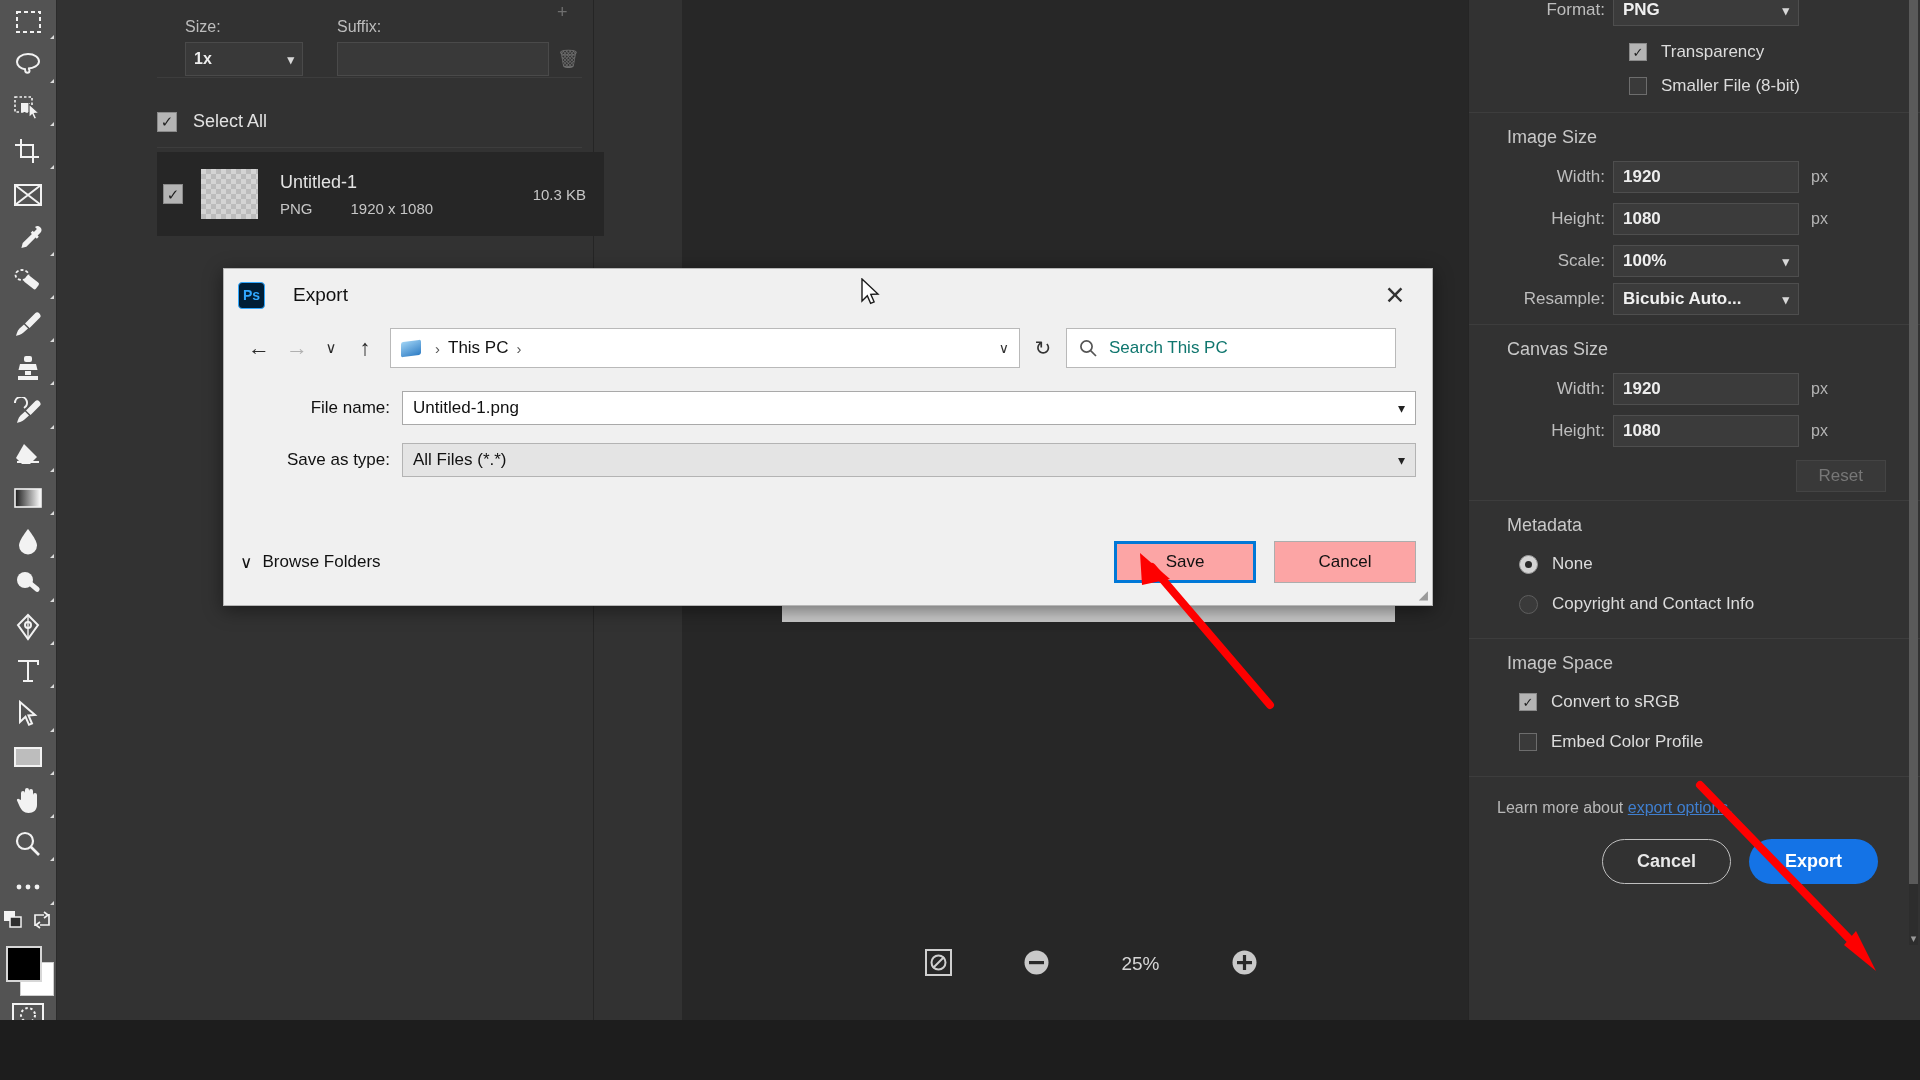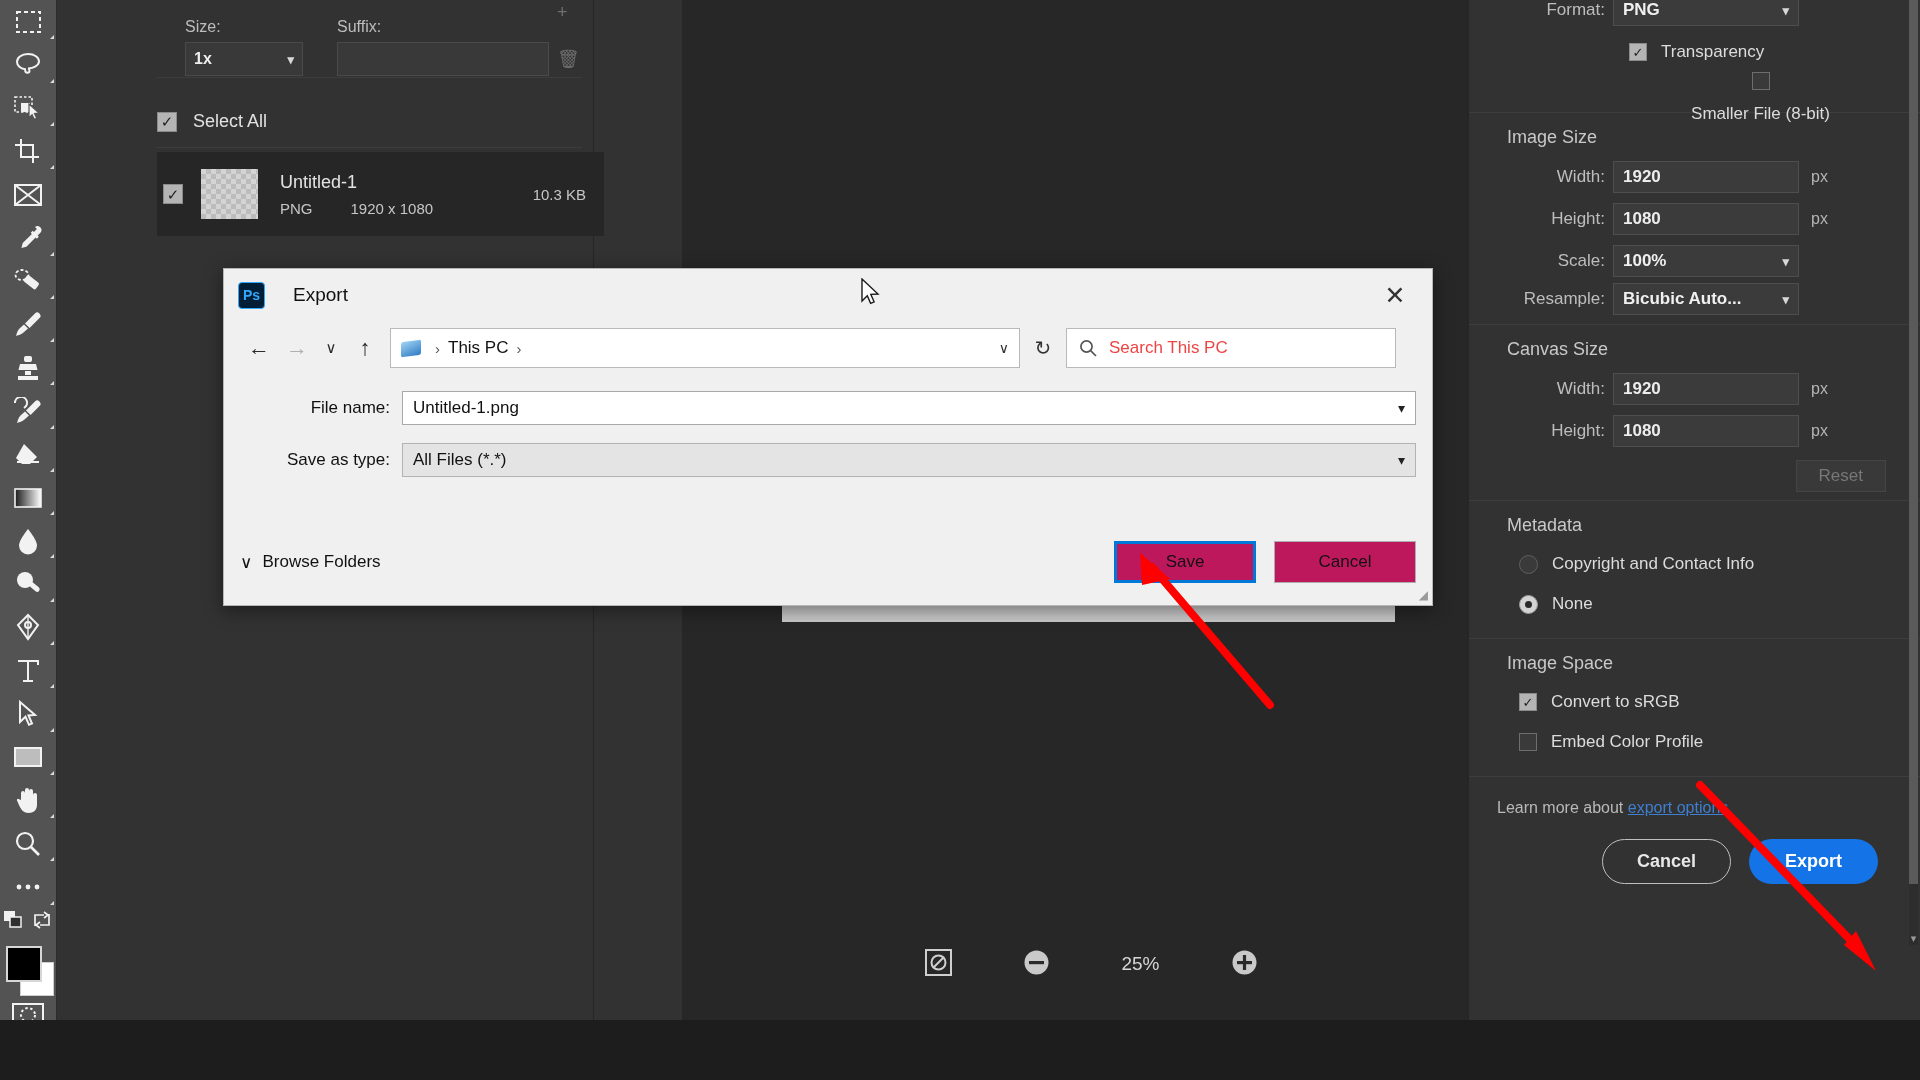--- a/index.html
+++ b/index.html
@@ -187,35 +187,35 @@
     transform: skewY(-8deg); border-radius: 2px; margin-right: 6px;
   }
   .crumbsep { color: #555; margin: 0 8px; font-size: 15px; }
   .crumbtxt { color: #111; font-size: 17px; }
   .crumbcaret { margin-left: auto; color: #333; font-size: 14px; }
   #refresh { width: 46px; text-align: center; font-size: 20px; color: #333; }
   #search {
     width: 330px; height: 40px; background: #fff; border: 1px solid #b9b9b9;
     display: flex; align-items: center; padding: 0 12px; gap: 12px;
   }
-  .searchtxt { color: #ef4444; font-size: 17px; }
+  .searchtxt { color: #0f766e; font-size: 17px; }
   #dlgbody { padding: 12px 16px 0 16px; }
   .frow { display: flex; align-items: center; height: 42px; margin-bottom: 10px; }
   .flabel { width: 150px; text-align: right; margin-right: 12px; font-size: 17px; color: #111; }
   .fbox {
     flex: 1; height: 34px; background: #fff; border: 1px solid #a9a9a9;
     display: flex; align-items: center; padding: 0 10px; font-size: 17px; color: #111;
   }
   .fbox.grey { background: #e4e4e4; border-color: #b3b3b3; }
   .fcaret { margin-left: auto; color: #222; font-size: 14px; }
   #dlgfooter { position: absolute; left: 0; bottom: 0; width: 1208px; height: 86px; display: flex; align-items: center; padding: 0 16px; }
   #browse { display: flex; align-items: center; gap: 10px; font-size: 17px; color: #111; }
   #dlgbtns { margin-left: auto; display: flex; gap: 18px; }
   .winbtn {
-    width: 142px; height: 42px; background: #be185d; border: 1px solid #adadad;
+    width: 142px; height: 42px; background: #fca5a5; border: 1px solid #adadad;
     font-size: 17px; color: #111; display: flex; align-items: center; justify-content: center;
   }
   .winbtn.focus { border: 3px solid #0078d7; }
   #resizegrip { position: absolute; right: 4px; bottom: 3px; color: #9a9a9a; font-size: 12px; }
 
   
   #cursor { position: absolute; left: 860px; top: 278px; width: 22px; height: 30px; }
   .redarrow { position: absolute; pointer-events: none; }
   #bottombar { position: absolute; left: 0; bottom: 0; width: 1920px; height: 60px; background: #1d1d1d; }
   #leftstrip { position: absolute; left: 57px; top: 0; width: 85px; height: 1020px; background: #2b2b2b; }
@@ -455,21 +455,21 @@
           <span class="rowlabel">Format:</span>
           <span class="sel">
             <span>PNG</span>
             <span class="caret">▾</span>
           </span>
         </div>
         <div class="chkrow">
           <span class="cbx small">✓</span>
           <span class="chklabel">Transparency</span>
         </div>
-        <div class="chkrow" style="padding-bottom:12px;flex-direction:column;">
+        <div class="chkrow" style="padding-bottom:12px;">
           <span class="cbx small off">✓</span>
           <span class="chklabel">Smaller File (8-bit)</span>
         </div>
       </div>
 
       <div class="sect">
         <div class="secttitle">Image Size</div>
         <div class="row">
           <span class="rowlabel">Width:</span>
           <span class="inp">1920</span>
@@ -507,28 +507,28 @@
           <span class="rowlabel">Height:</span>
           <span class="inp">1080</span>
           <span class="unit">px</span>
         </div>
         <span class="resetbtn">Reset</span>
       </div>
 
       <div class="sect" style="padding-bottom:14px;">
         <div class="secttitle">Metadata</div>
         <div class="optrow">
-          <span class="radio off"></span>
-          <span class="chklabel">Copyright and Contact Info</span>
-        </div>
-        <div class="optrow">
           <span class="radio">
               <i></i>
             </span>
           <span class="chklabel">None</span>
+        </div>
+        <div class="optrow">
+          <span class="radio off"></span>
+          <span class="chklabel">Copyright and Contact Info</span>
         </div>
       </div>
 
       <div class="sect" style="padding-bottom:14px;">
         <div class="secttitle">Image Space</div>
         <div class="optrow">
           <span class="cbx small">✓</span>
           <span class="chklabel">Convert to sRGB</span>
         </div>
         <div class="optrow">

